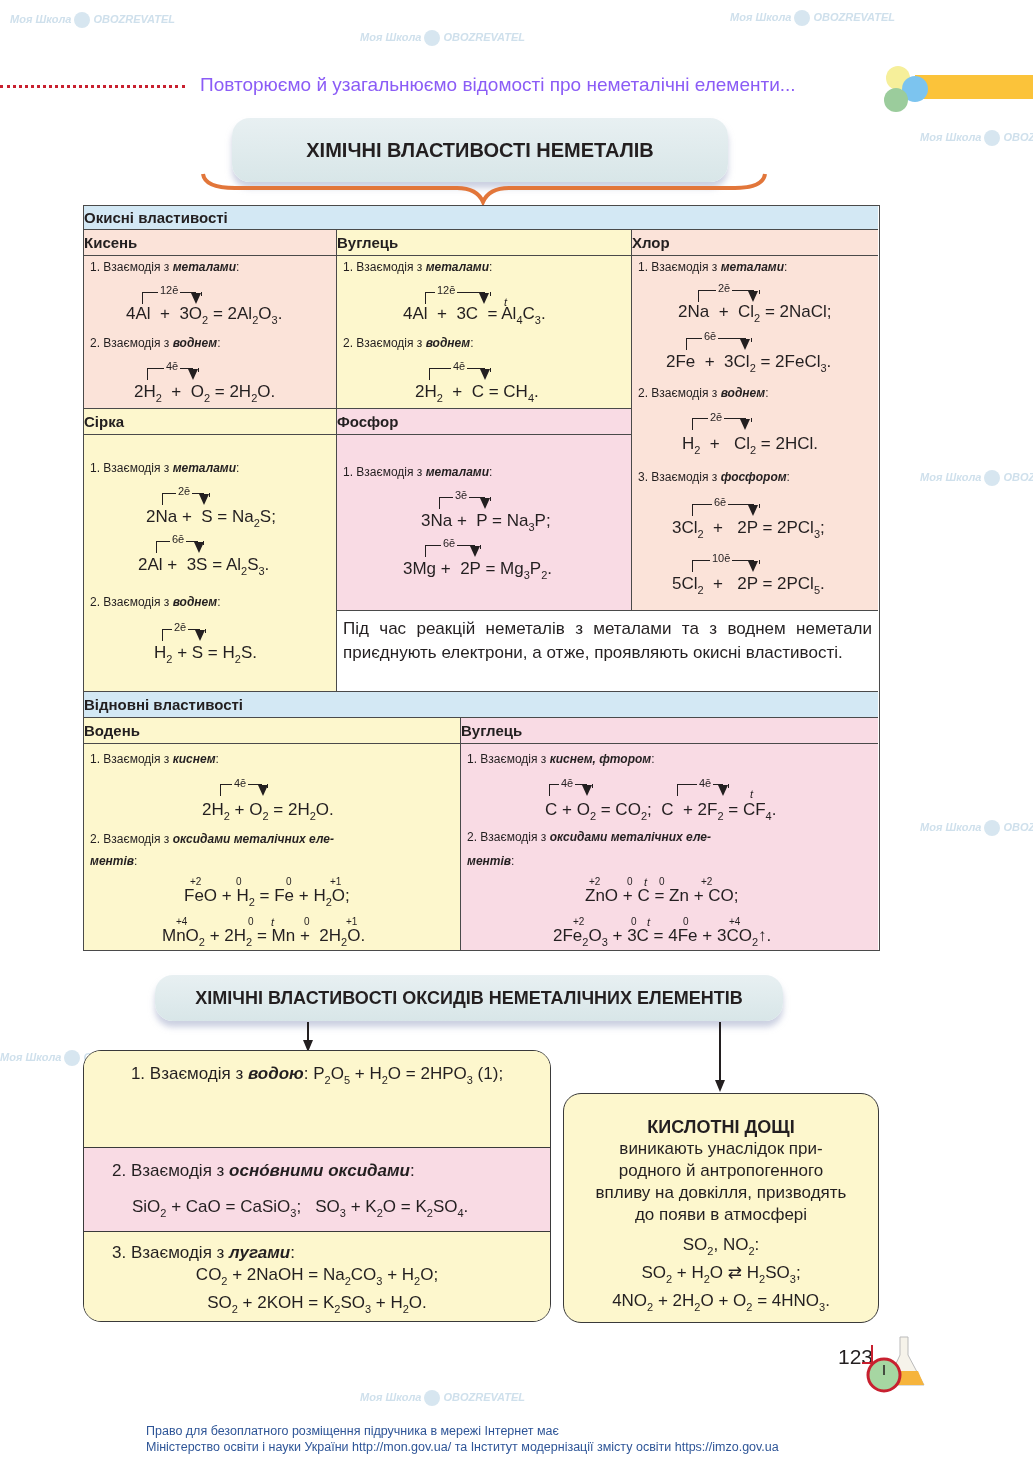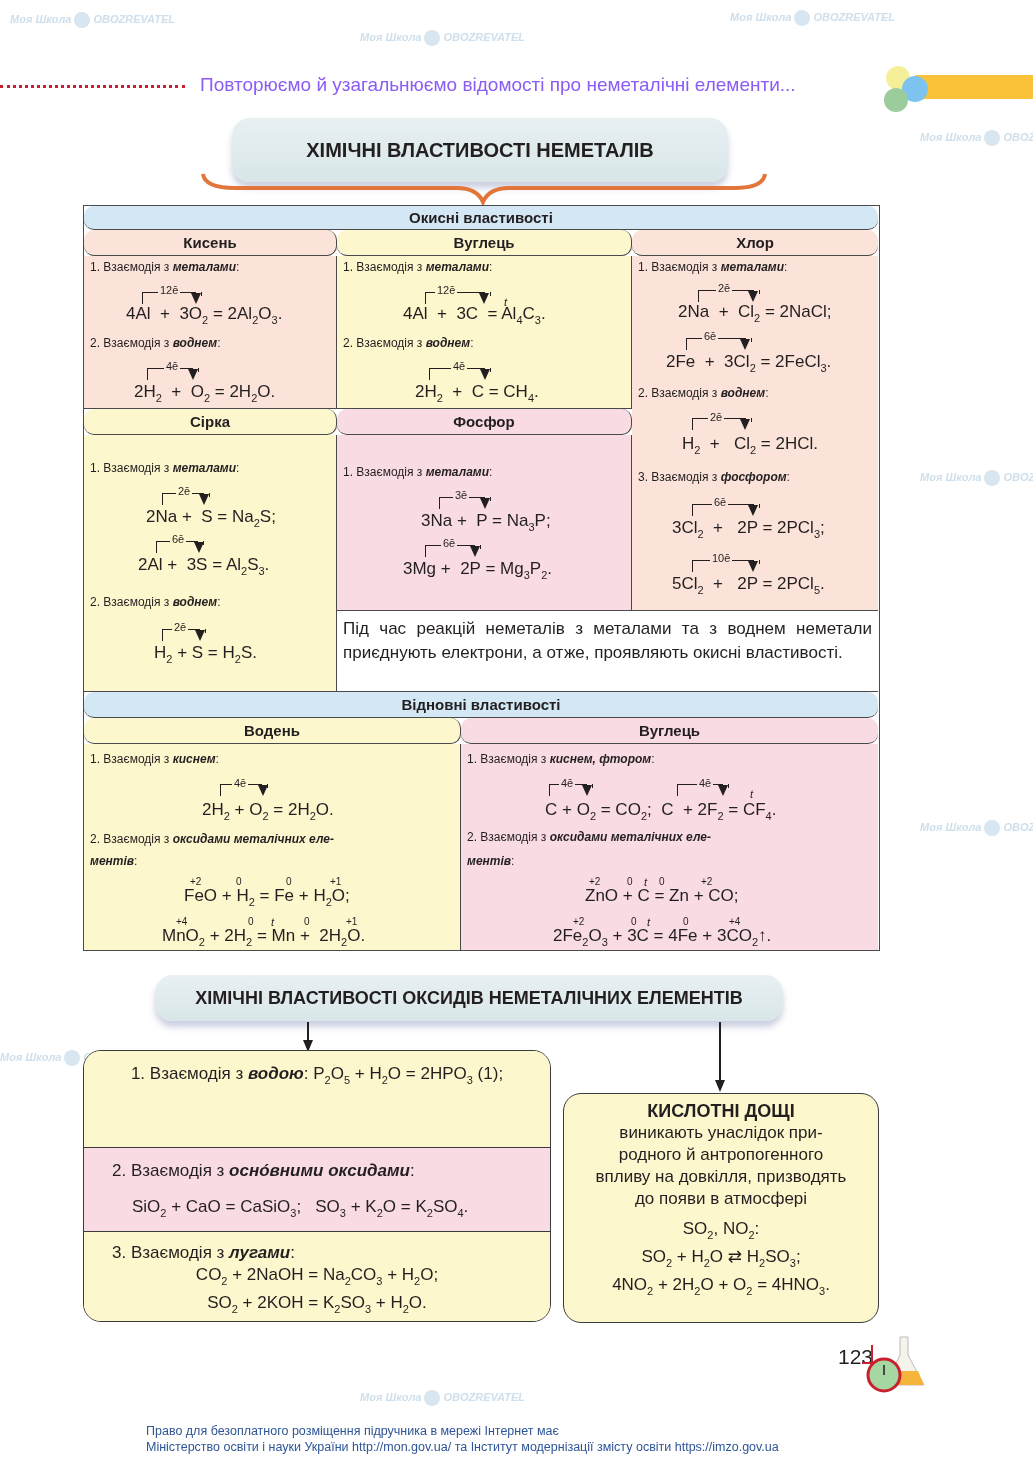--- a/index.html
+++ b/index.html
@@ -15,21 +15,21 @@
   .runner .bar { position: absolute; left: 915px; top: 1px; width: 118px; height: 24px; background: #fbc33a; }
   .mol { position: absolute; }
   .mol .b { position: absolute; border-radius: 50%; }
 
   .pill { position: absolute; background: linear-gradient(#e8f0f2, #d8e6e8); border-radius: 18px; box-shadow: 0 6px 6px rgba(160,170,200,0.55); display: flex; align-items: center; justify-content: center; font-weight: bold; color: #231f20; }
 
   .brace { position: absolute; }
 
   .tbl { position: absolute; left: 83px; top: 205px; width: 797px; height: 746px; border: 1.5px solid #4a4a4a; }
   .cell { position: absolute; border-right: 1.5px solid #4a4a4a; border-bottom: 1.5px solid #4a4a4a; overflow: hidden; }
-  .hdr { font-weight: bold; font-size: 15px; display: flex; align-items: center; justify-content: center; border-radius: 10px; }
+  .hdr { font-weight: bold; font-size: 15px; display: flex; align-items: center; justify-content: flex-start; }
   .blue { background: #d3e8f4; }
   .peach { background: #fbe3d9; }
   .yellow { background: #fdf7cd; }
   .pink { background: #f9dbe4; }
   .white { background: #ffffff; }
   .li { position: absolute; white-space: nowrap; font-size: 12px; }
   .li b { font-weight: bold; font-style: italic; }
   .eq { position: absolute; white-space: nowrap; font-size: 17px; }
   .eq sub { font-size: 11px; vertical-align: -5px; }
   .e { position: absolute; font-size: 11px; white-space: nowrap; }
@@ -267,21 +267,21 @@
     <div style="text-align:left;padding-left:28px;"><span>2. Взаємодія з </span><b><i>оснóвними оксидами</i></b>:</div>
     <div style="margin-top:14px;text-align:left;padding-left:48px;">SiO<sub>2</sub> + CaO = CaSiO<sub>3</sub>; &nbsp;&nbsp;SO<sub>3</sub> + K<sub>2</sub>O = K<sub>2</sub>SO<sub>4</sub>.</div>
   </div>
   <div class="section center-text" style="top:181px;height:91px;background:#fdf7cd;padding-top:10px;">
     <div style="text-align:left;padding-left:28px;"><span>3. Взаємодія з </span><b><i>лугами</i></b>:</div>
     <div>CO<sub>2</sub> + 2NaOH = Na<sub>2</sub>CO<sub>3</sub> + H<sub>2</sub>O;</div>
     <div>SO<sub>2</sub> + 2KOH = K<sub>2</sub>SO<sub>3</sub> + H<sub>2</sub>O.</div>
   </div>
 </div>
 
-<div class="box" style="left:563px;top:1093px;width:316px;height:230px;padding-top:6px;">
+<div class="box" style="left:563px;top:1093px;width:316px;height:230px;padding-top:22px;">
   <div class="center-text" style="font-weight:bold;font-size:18px;">КИСЛОТНІ ДОЩІ</div>
   <div class="center-text">виникають унаслідок при-</div>
   <div class="center-text">родного й  антропогенного</div>
   <div class="center-text">впливу на довкілля, призводять</div>
   <div class="center-text">до появи в атмосфері</div>
   <div class="center-text" style="margin-top:8px;">SO<sub>2</sub>, NO<sub>2</sub>:</div>
   <div class="center-text">SO<sub>2</sub> + H<sub>2</sub>O ⇄ H<sub>2</sub>SO<sub>3</sub>;</div>
   <div class="center-text">4NO<sub>2</sub> + 2H<sub>2</sub>O + O<sub>2</sub> = 4HNO<sub>3</sub>.</div>
 </div>
 

